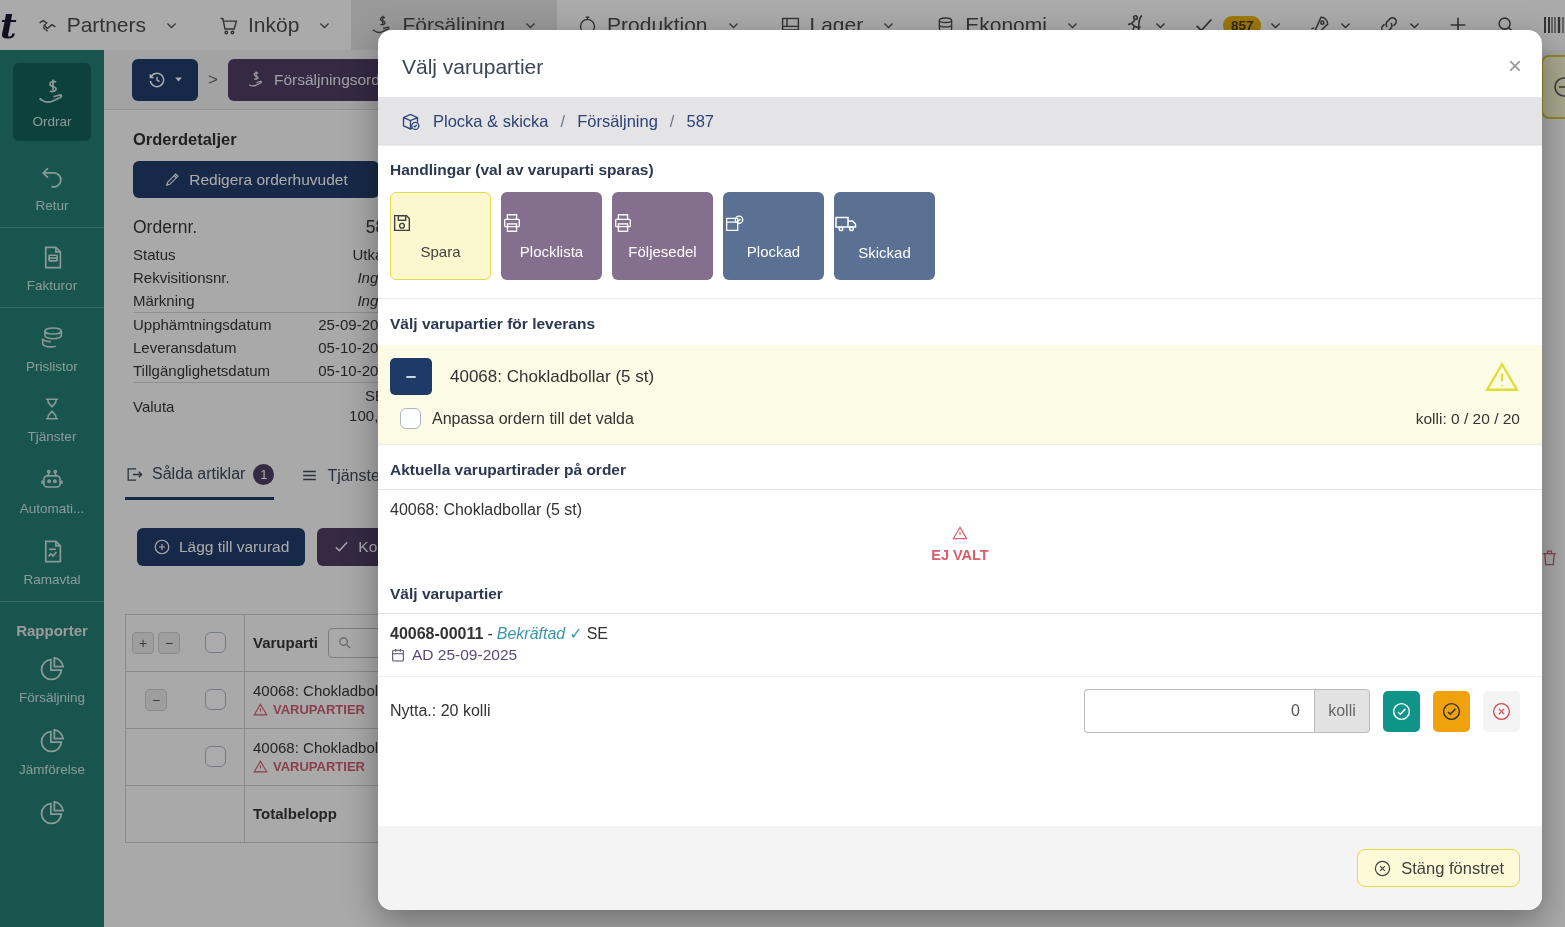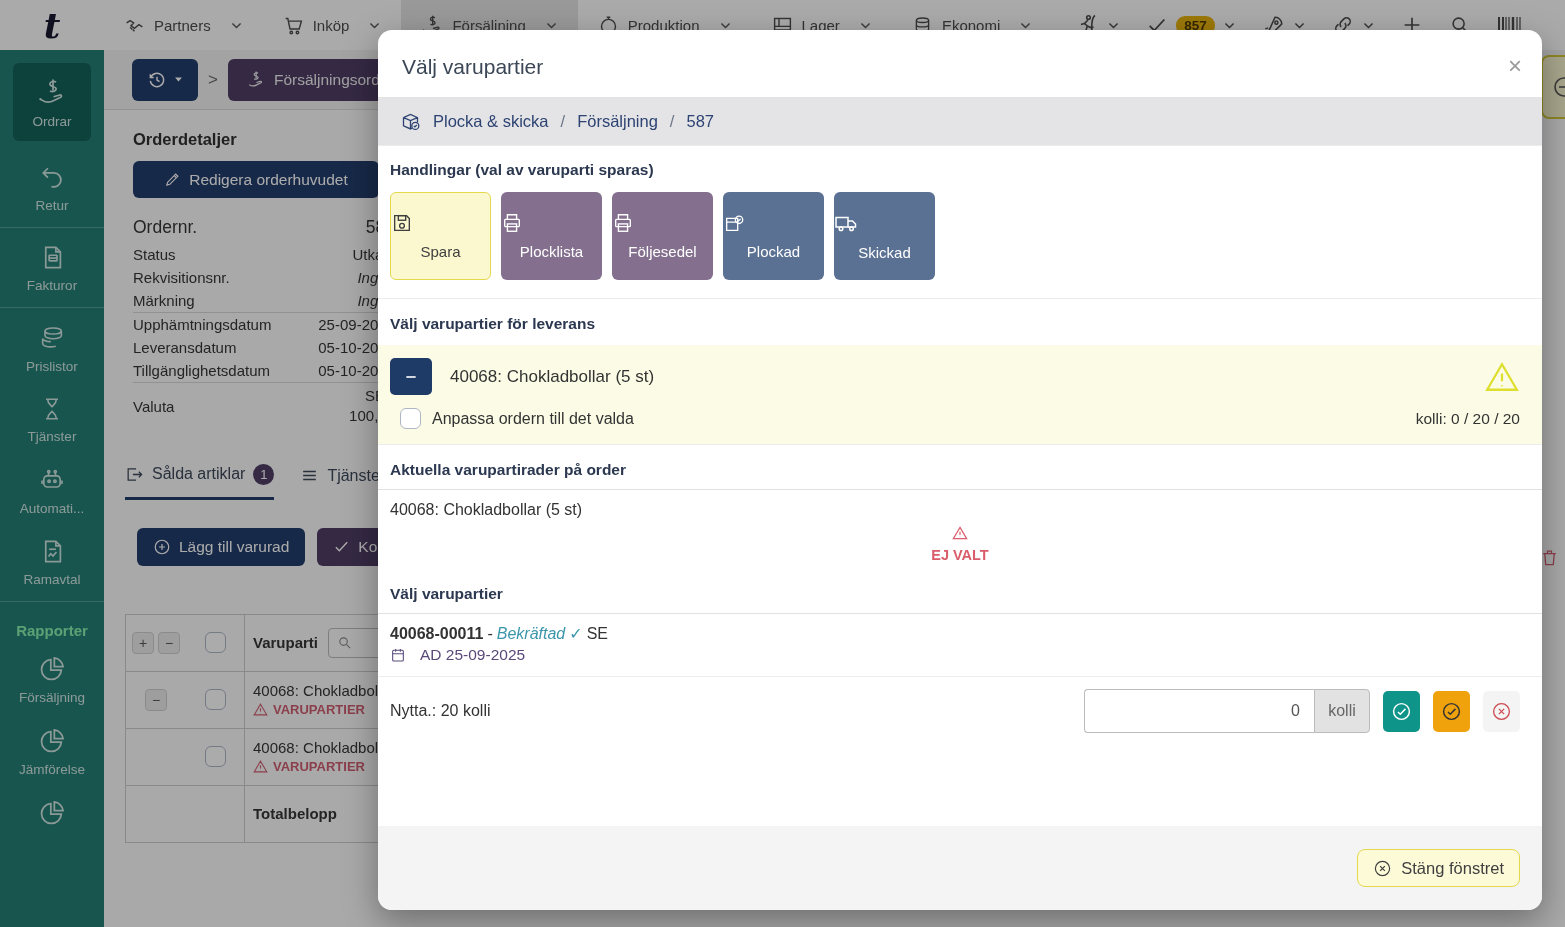--- a/index.html
+++ b/index.html
@@ -7,36 +7,36 @@
     font-family:"Liberation Sans", sans-serif; }
   #app { position:relative; width:1565px; height:927px; overflow:hidden; background:#fbfbfb; }
   svg { display:block; }
   .ic { flex:0 0 auto; }
 
   
   .topnav { position:absolute; left:0; top:0; width:1565px; height:50px; background:#fdfdfd;
     display:flex; align-items:center; color:#4a4a4a; z-index:1; }
   .logo { width:104px; text-align:center; font-family:"DejaVu Serif", serif; font-style:italic;
     font-weight:bold; font-size:36px; color:#14142b; line-height:46px; }
-  .nav-item { display:flex; align-items:center; gap:9px; height:50px; padding:0 20px; font-size:15px; cursor:pointer; }
+  .nav-item { display:flex; align-items:center; gap:9px; height:50px; padding:0 20px; font-size:21px; cursor:pointer; }
   .nav-item .chev { margin-left:10px; color:#555; }
   .nav-item.active { background:#e4e4e4; }
   .nav-icons { display:flex; align-items:center; gap:8px; margin-left:14px; }
   .nav-ic { display:flex; align-items:center; gap:8px; padding:0 9px; height:50px; }
   .badge-857 { background:#eab308; color:#4a3700; border-radius:9px; font-size:13.5px; font-weight:bold;
     padding:2px 8px; }
 
   
   .sidebar { position:absolute; left:0; top:50px; width:104px; height:877px; background:#1f7d71;
     color:#cfe5e0; z-index:1; overflow:hidden; }
   .sb-item { display:flex; flex-direction:column; align-items:center; gap:7px; padding:12px 0 10px;
     font-size:13.5px; cursor:pointer; }
   .sb-item.sel { background:#0f5e55; border-radius:6px; margin:13px 13px 10px; padding:14px 0 12px; }
   .sb-div { border-top:1px solid rgba(255,255,255,.22); margin:4px 0; }
-  .sb-sec { font-size:15px; font-weight:bold; text-align:center; padding:16px 8px 4px; color:#86efac; }
+  .sb-sec { font-size:15px; font-weight:bold; text-align:center; padding:16px 8px 4px; color:#e5e5e5; }
 
   
   .main { position:absolute; left:104px; top:50px; width:1461px; height:877px; background:#fcfcfc; z-index:1; }
   .toolbar { height:60px; background:#f3f3f3; border-bottom:1px solid #ddd; display:flex; align-items:center;
     padding-left:28px; gap:10px; }
   .btn-navy { background:#1f3a68; color:#fff; border:none; border-radius:6px; display:flex;
     align-items:center; justify-content:center; gap:8px; cursor:pointer; }
   .hist-btn { width:66px; height:42px; gap:6px; }
   .crumb-gt { color:#666; font-size:17px; }
   .tab-purple { background:#4d3a62; color:#eee; height:42px; border-radius:6px; display:flex; align-items:center;
@@ -115,21 +115,21 @@
   .m-curhead { border-top:1px solid #ececec; padding:16px 12px 10px; font-size:15.5px; font-weight:bold; color:#2b3850; }
   .hr { border-top:1px solid #e2e2e2; }
   .m-item { padding:11px 12px 2px; font-size:16px; color:#333; }
   .ejvalt { display:flex; align-items:center; gap:6px; color:#d95d6a; font-size:14.5px; font-weight:bold;
     padding:4px 12px 10px;flex-direction:column; }
   .m-selhead { padding:12px 12px 10px; font-size:15.5px; font-weight:bold; color:#2b3850; }
   .lot { padding:10px 12px 0; font-size:16px; color:#333; display:flex; align-items:center; gap:4px; }
   .lot .id { font-weight:bold; }
   .lot .status { color:#3a96ab; font-style:italic; }
   .lot .chk { color:#3a96ab; }
-  .lot-date { padding:3px 12px 12px; color:#5a4a7a; font-size:15.5px; display:flex; align-items:center; gap:14px; }
+  .lot-date { padding:3px 12px 12px; color:#5a4a7a; font-size:15.5px; display:flex; align-items:center; gap:6px; }
   .qty-row { border-top:1px solid #eee; display:flex; align-items:center; padding:12px 22px 12px 12px; }
   .qty-lbl { font-size:16px; color:#333; flex:1; }
   .qty-group { display:flex; align-items:stretch; }
   .qty-input { width:230px; height:44px; border:1px solid #bbb; border-right:none; border-radius:4px 0 0 4px;
     text-align:right; padding:0 14px; font-size:16px; color:#555; outline:none; font-family:"Liberation Sans",sans-serif;}
   .qty-addon { width:56px; background:#e2e2e2; border:1px solid #bbb; border-radius:0 4px 4px 0; color:#666;
     font-size:16px; display:flex; align-items:center; justify-content:center; }
   .sq-btn { width:37px; height:41px; border:none; border-radius:5px; display:flex; align-items:center;
     justify-content:center; cursor:pointer; margin-left:13px; }
   .sq-teal { background:#0e9488; color:#fff; }

